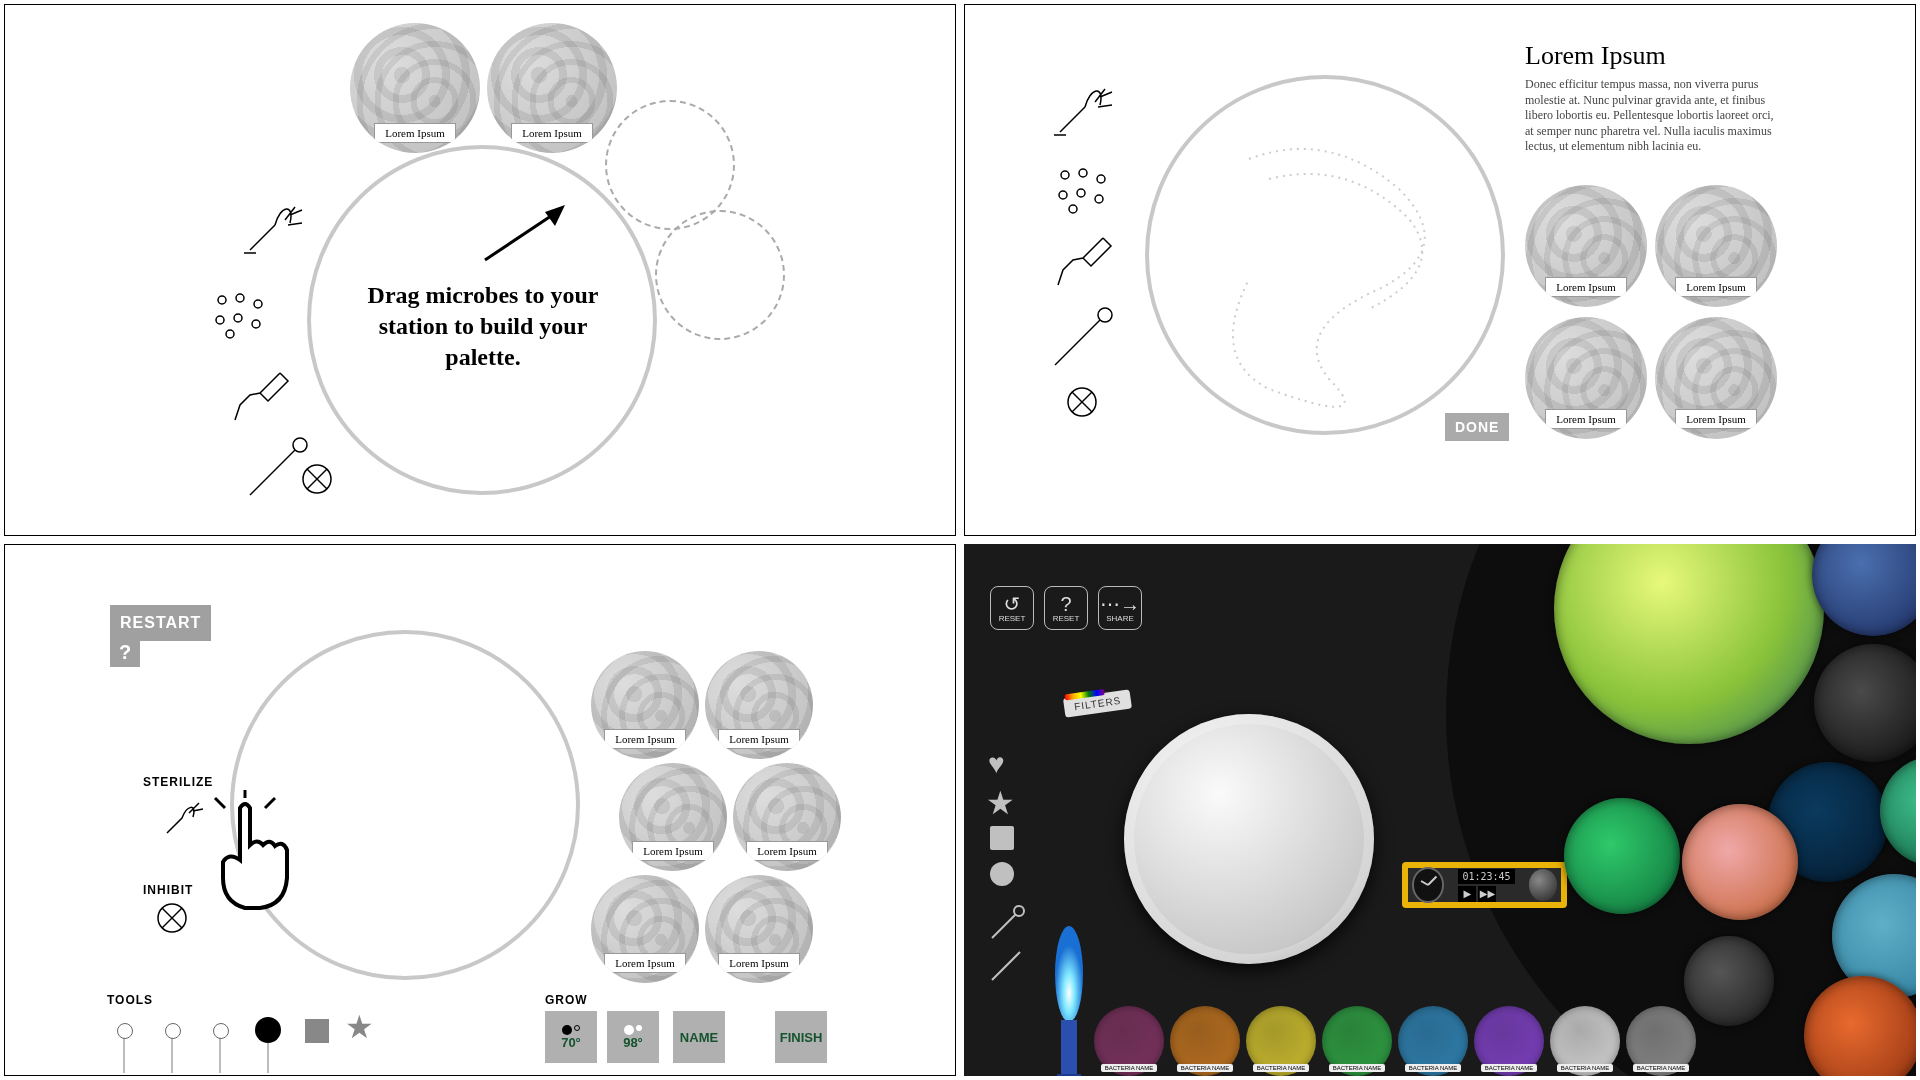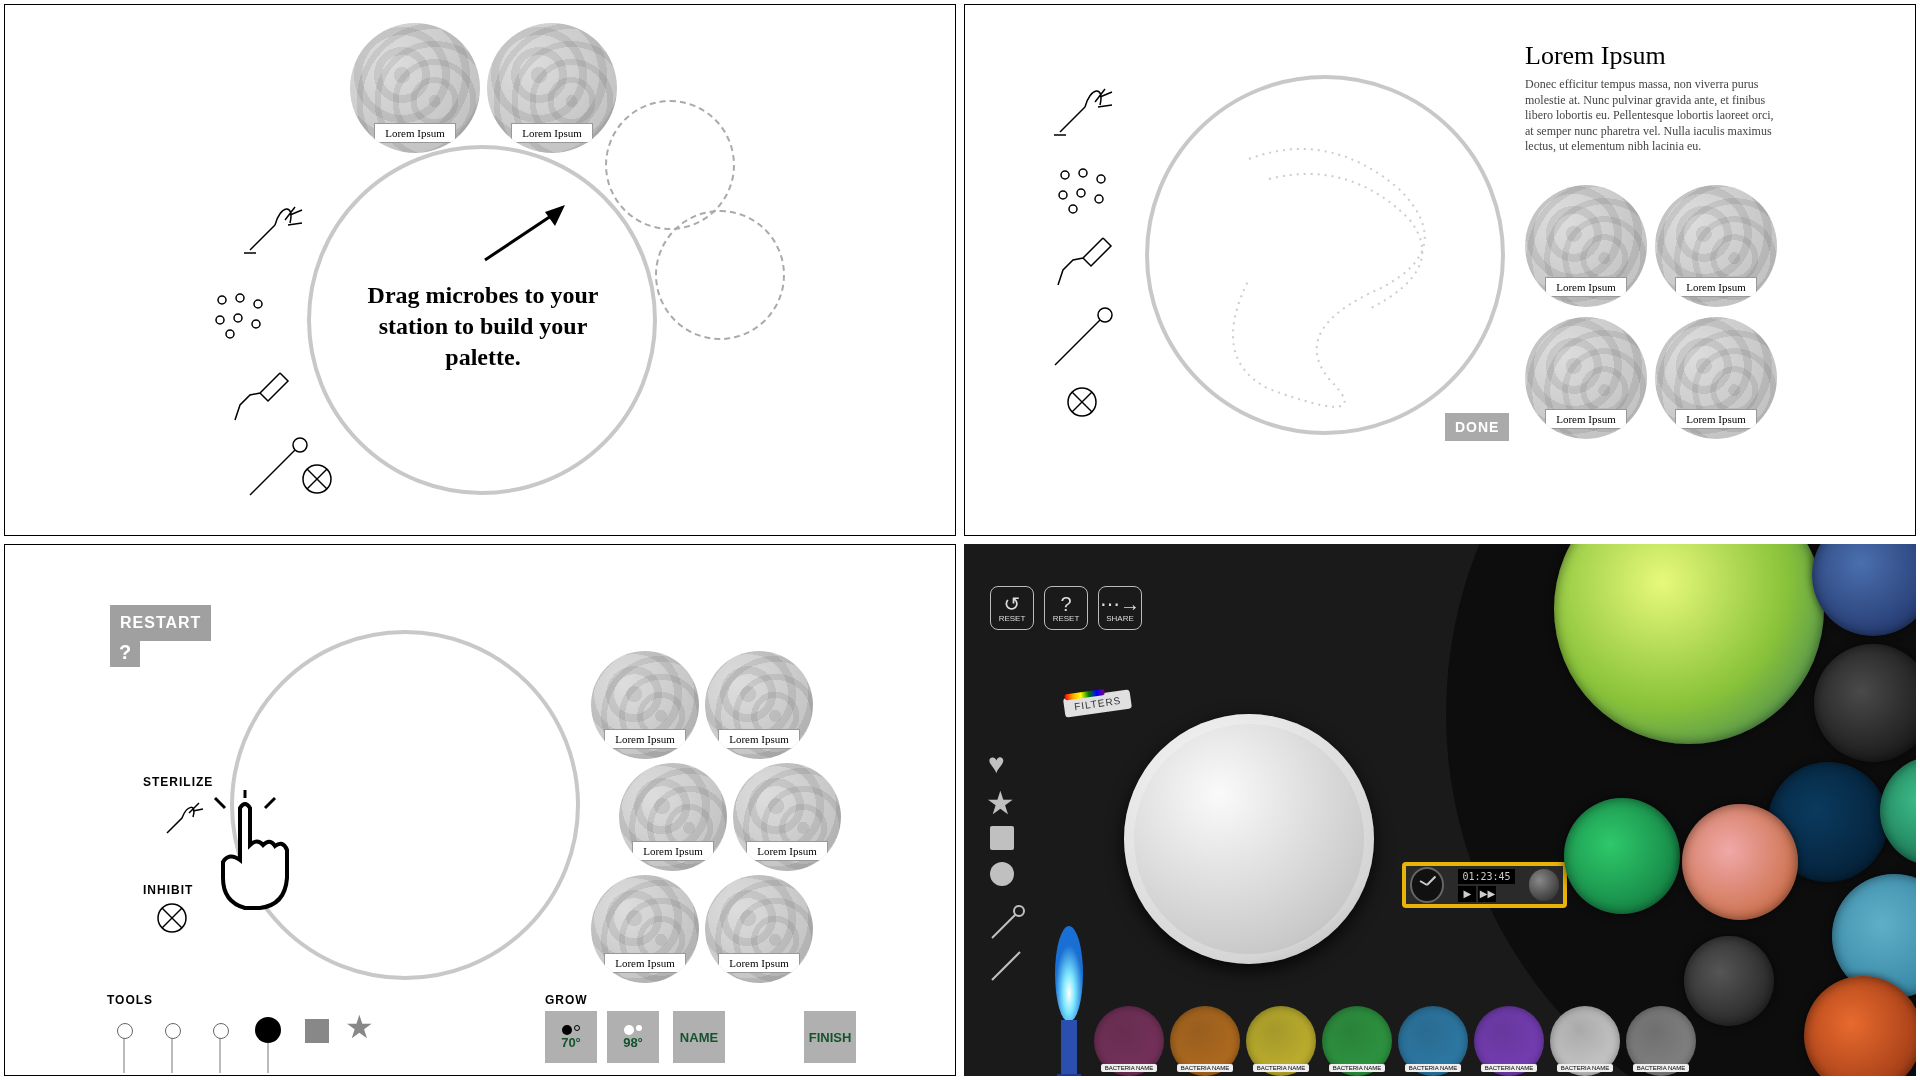--- a/index.html
+++ b/index.html
@@ -39,21 +39,21 @@
 
   
   .dark-icon-btn { position:absolute; width:44px; height:44px; border:1.5px solid #bbb; border-radius:8px; display:flex; flex-direction:column; align-items:center; justify-content:center; color:#ddd; font-size:8px; font-family:Arial,sans-serif; }
   .dark-icon-btn .sym { font-size:20px; line-height:1; }
   .side-icon { position:absolute; color:#c0c0c0; display:flex; align-items:center; justify-content:center; }
   .colored-dish { position:absolute; border-radius:50%; box-shadow: inset 0 0 12px rgba(0,0,0,0.5), 0 0 8px rgba(0,0,0,0.6); }
   .bottom-dish { position:absolute; width:70px; height:70px; border-radius:50%; box-shadow: inset 0 0 8px rgba(0,0,0,0.4); display:flex; align-items:flex-end; justify-content:center; }
   .bottom-dish .blabel { background:#eee; font-size:6px; padding:1px 4px; margin-bottom:4px; border-radius:2px; font-family:Arial,sans-serif; }
   .filters-tag { position:absolute; transform:rotate(-8deg); background:#e0e0e0; color:#333; font-size:10px; font-family:Arial,sans-serif; padding:4px 10px; border-radius:3px; letter-spacing:1px; }
   .filters-tag::before { content:""; position:absolute; top:-4px; left:2px; width:40px; height:6px; background:linear-gradient(90deg,red,orange,yellow,green,blue,purple); border-radius:2px; }
-  .timer-box { position:absolute; width:165px; height:46px; background:#2a2a2a; border:4px solid #eab308; border-radius:4px; display:flex; align-items:center; padding:4px; gap:14px; }
+  .timer-box { position:absolute; width:165px; height:46px; background:#2a2a2a; border:6px solid #eab308; border-radius:4px; display:flex; align-items:center; padding:4px; gap:14px; }
   .clock-face { width:36px; height:36px; border-radius:50%; background:#111; border:2px solid #666; position:relative; }
   .clock-face::after{content:"";position:absolute;left:50%;top:50%;width:2px;height:12px;background:#ccc;transform-origin:bottom;transform:translate(-50%,-100%) rotate(45deg);}
   .clock-face::before{content:"";position:absolute;left:50%;top:50%;width:2px;height:8px;background:#ccc;transform-origin:bottom;transform:translate(-50%,-100%) rotate(-60deg);}
   .timer-mid { display:flex; flex-direction:column; gap:2px; }
   .timer-readout { background:#000; color:#ccc; font-family:monospace; font-size:10px; padding:2px 4px; }
   .timer-ctrls { display:flex; gap:2px; }
   .timer-ctrls span { background:#000; color:#ccc; font-size:10px; width:18px; height:16px; display:flex; align-items:center; justify-content:center; }
   .dial { width:32px; height:32px; border-radius:50%; background:radial-gradient(circle at 35% 35%, #888, #222); }
   .dark-arc { position:absolute; width:900px; height:900px; border-radius:50%; background:#0d0d0d; }
   .bunsen { position:absolute; }
@@ -225,21 +225,21 @@
     <div class="grow-box" style="left:602px; top:466px;">
       <div style="display:flex;gap:2px;">
           <span style="width:10px;height:10px;border-radius:50%;background:#fff;"></span>
           <span style="width:6px;height:6px;border-radius:50%;background:#fff;"></span>
         </div>
       <span>98°</span>
     </div>
     <div class="grow-box" style="left:668px; top:466px;">
         <span>NAME</span>
       </div>
-    <div class="grow-box" style="left:799px; top:466px;">
+    <div class="grow-box" style="left:770px; top:466px;">
         <span>FINISH</span>
       </div>
   </div>
 
   <div class="panel dark">
     <div class="dark-arc" style="right:-430px; top:-280px;"></div>
 
     <div class="dark-icon-btn" style="left:26px; top:42px;">
         <span class="sym">↺</span>
         <span>RESET</span>

